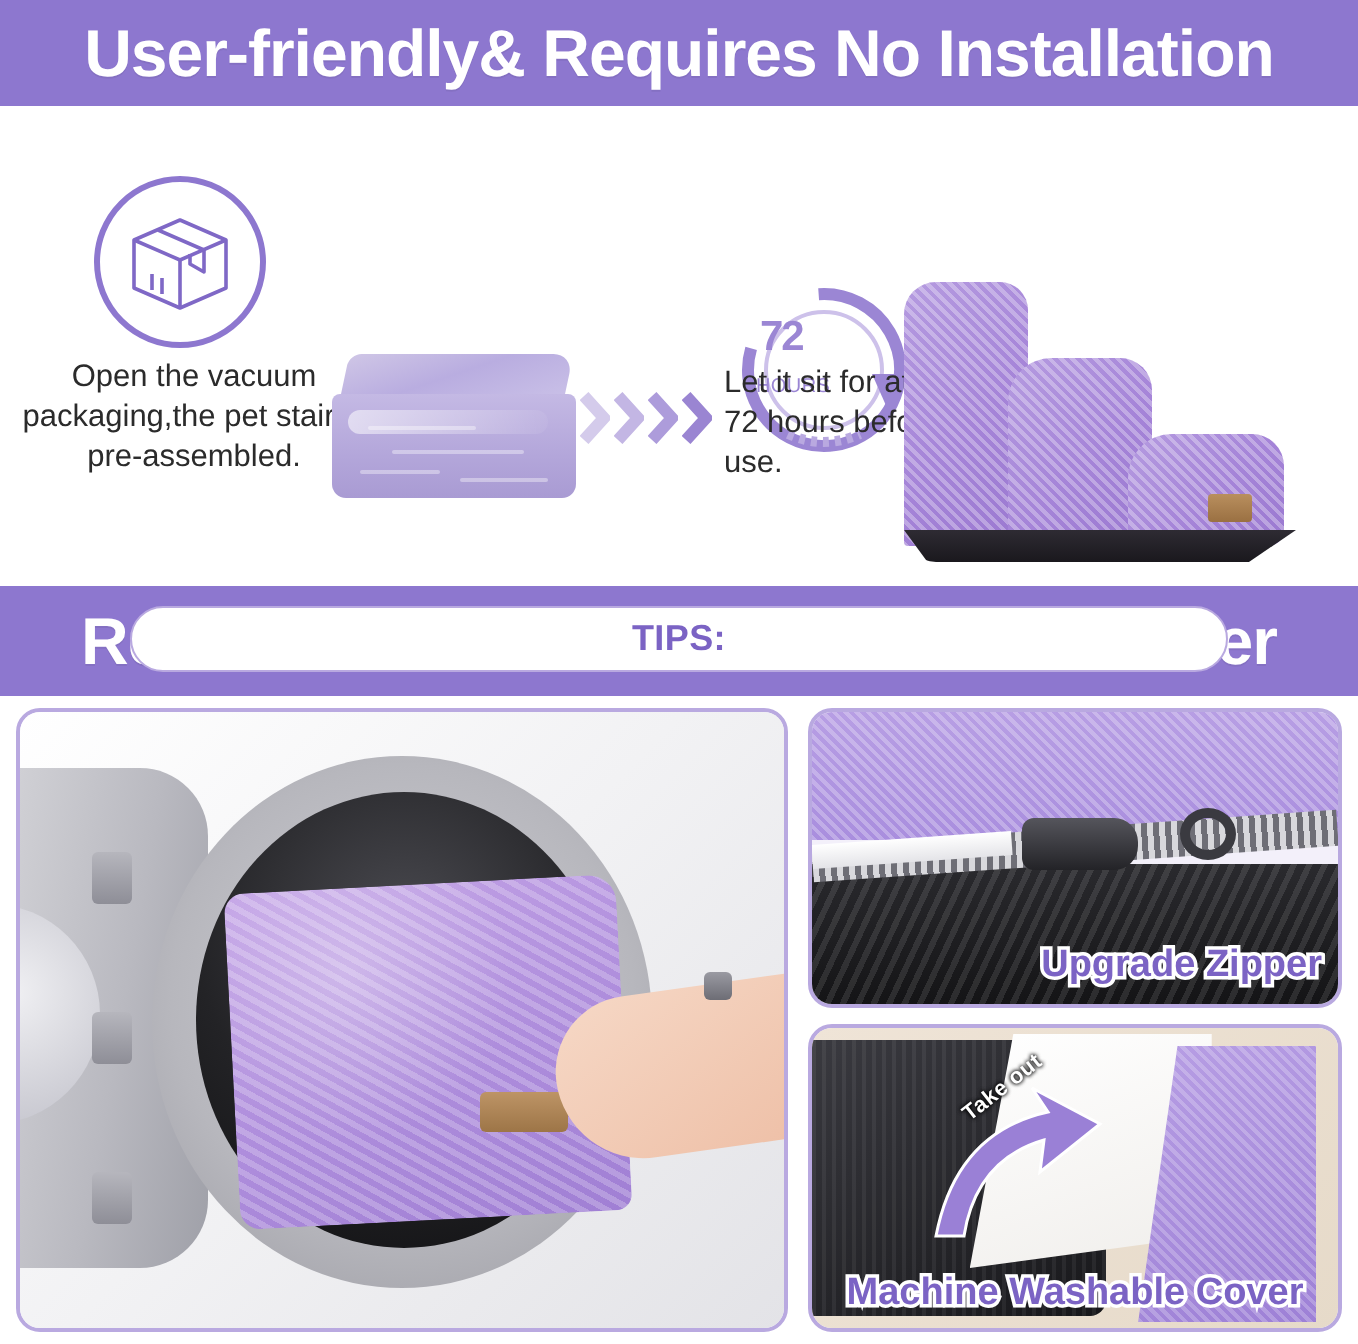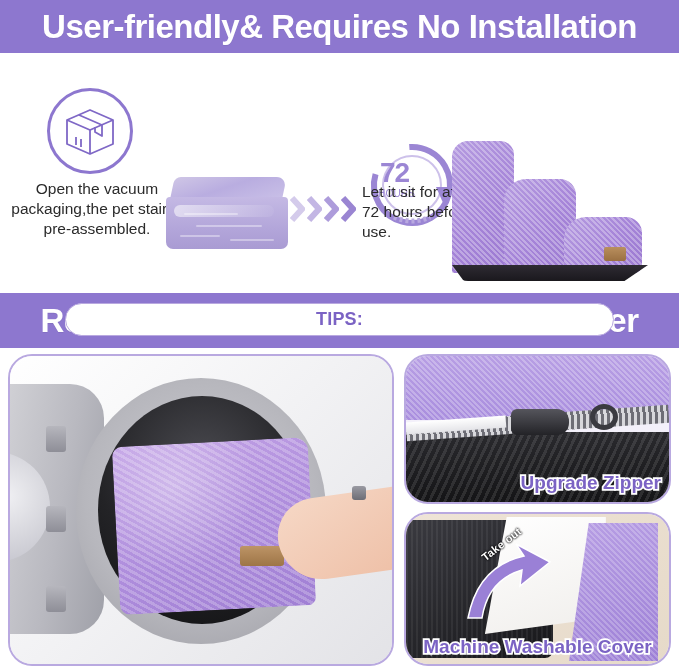--- a/index.html
+++ b/index.html
@@ -85,21 +85,21 @@
   }
 
   
   #hours-icon {
     position:absolute;
     left:366px; top:88px;
     width:92px; height:92px;
   }
   #hours-num {
     position:absolute; left:14px; top:16px;
-    font-size:28px; font-weight:bold; color:#9b86d4;
+    font-size:21px; font-weight:bold; color:#9b86d4;
     letter-spacing:-1px;
   }
   #hours-word {
     position:absolute; left:12px; top:47px;
     font-size:10px; font-weight:normal; color:#9b86d4;
     letter-spacing:0.2px;
   }
 
   
   #pet-stairs {
@@ -150,21 +150,21 @@
   
   #section-two {
     position:relative;
     height:324px;
     background:#ffffff;
   }
 
   .photo-panel {
     position:absolute;
     border:2px solid #b9a9e0;
-    border-radius:24px;
+    border-radius:12px;
     overflow:hidden;
     background:#f3f0fa;
   }
   #panel-washer { left:8px;  top:6px; width:386px; height:312px; }
   #panel-zipper { left:404px; top:6px; width:267px; height:150px; }
   #panel-cover  { left:404px; top:164px; width:267px; height:154px; }
 
   
   .washer-body {
     position:absolute; inset:0;

